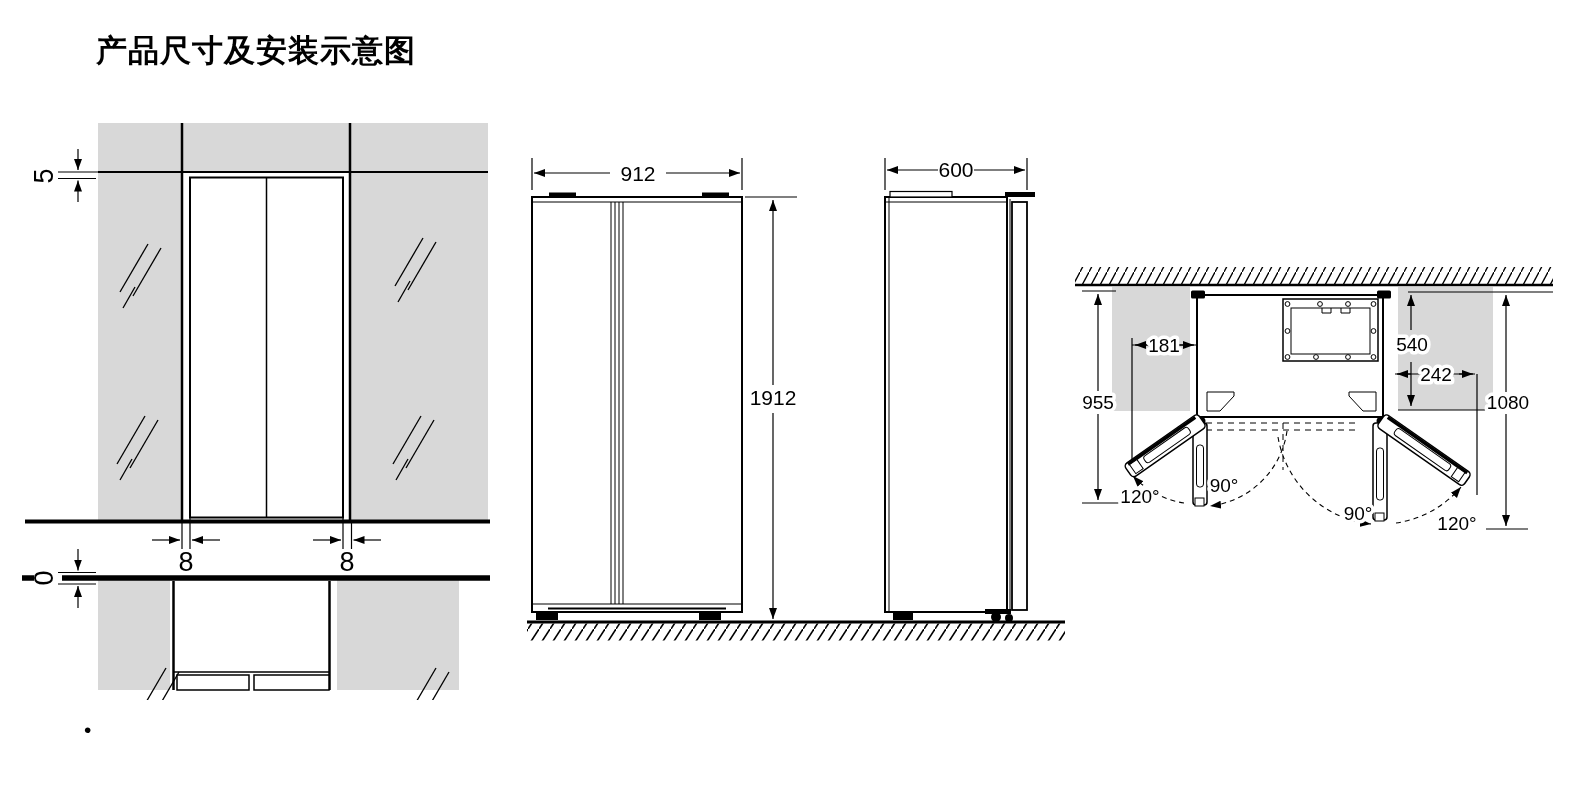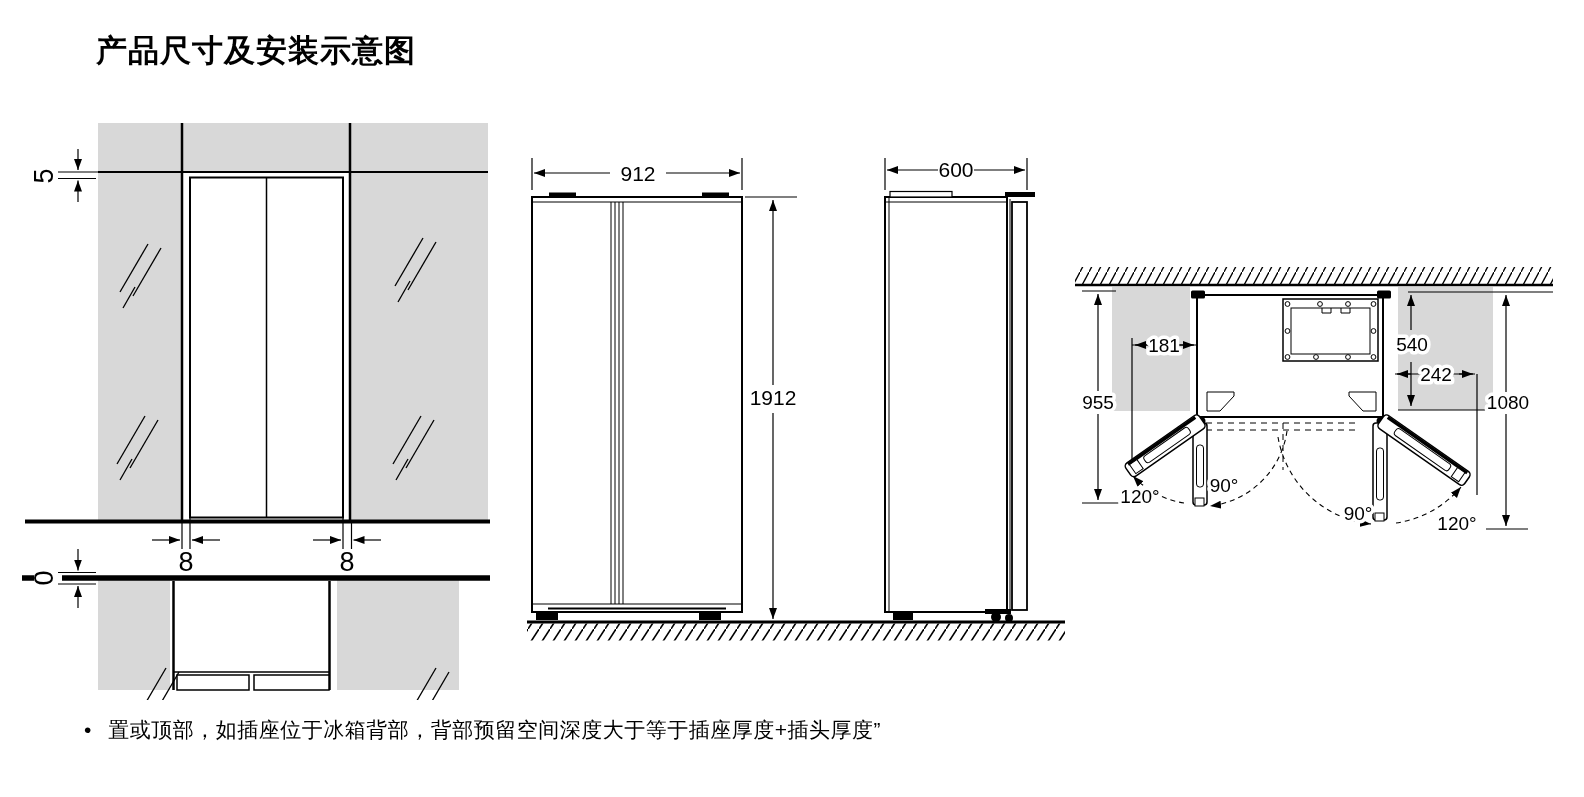--- a/index.html
+++ b/index.html
@@ -288,17 +288,16 @@
 
     <text class="d19 halo" text-anchor="middle" x="1140" y="503">120°</text>
     <text class="d19 halo" text-anchor="middle" x="1224" y="492">90°</text>
     <text class="d19 halo" text-anchor="middle" x="1358" y="520">90°</text>
     <text class="d19 halo" text-anchor="middle" x="1457" y="530">120°</text>
   </svg>
 
   <div class="notes">
     <span class="bullet">•</span>
     <div>
-      <div class="note-line">置或顶部，如插座位于冰箱背部，背部预留空间深度大于等于插座厚度+插头厚度”</div>
     </div>
   </div>
 
 </div>
 
 </body></html>

